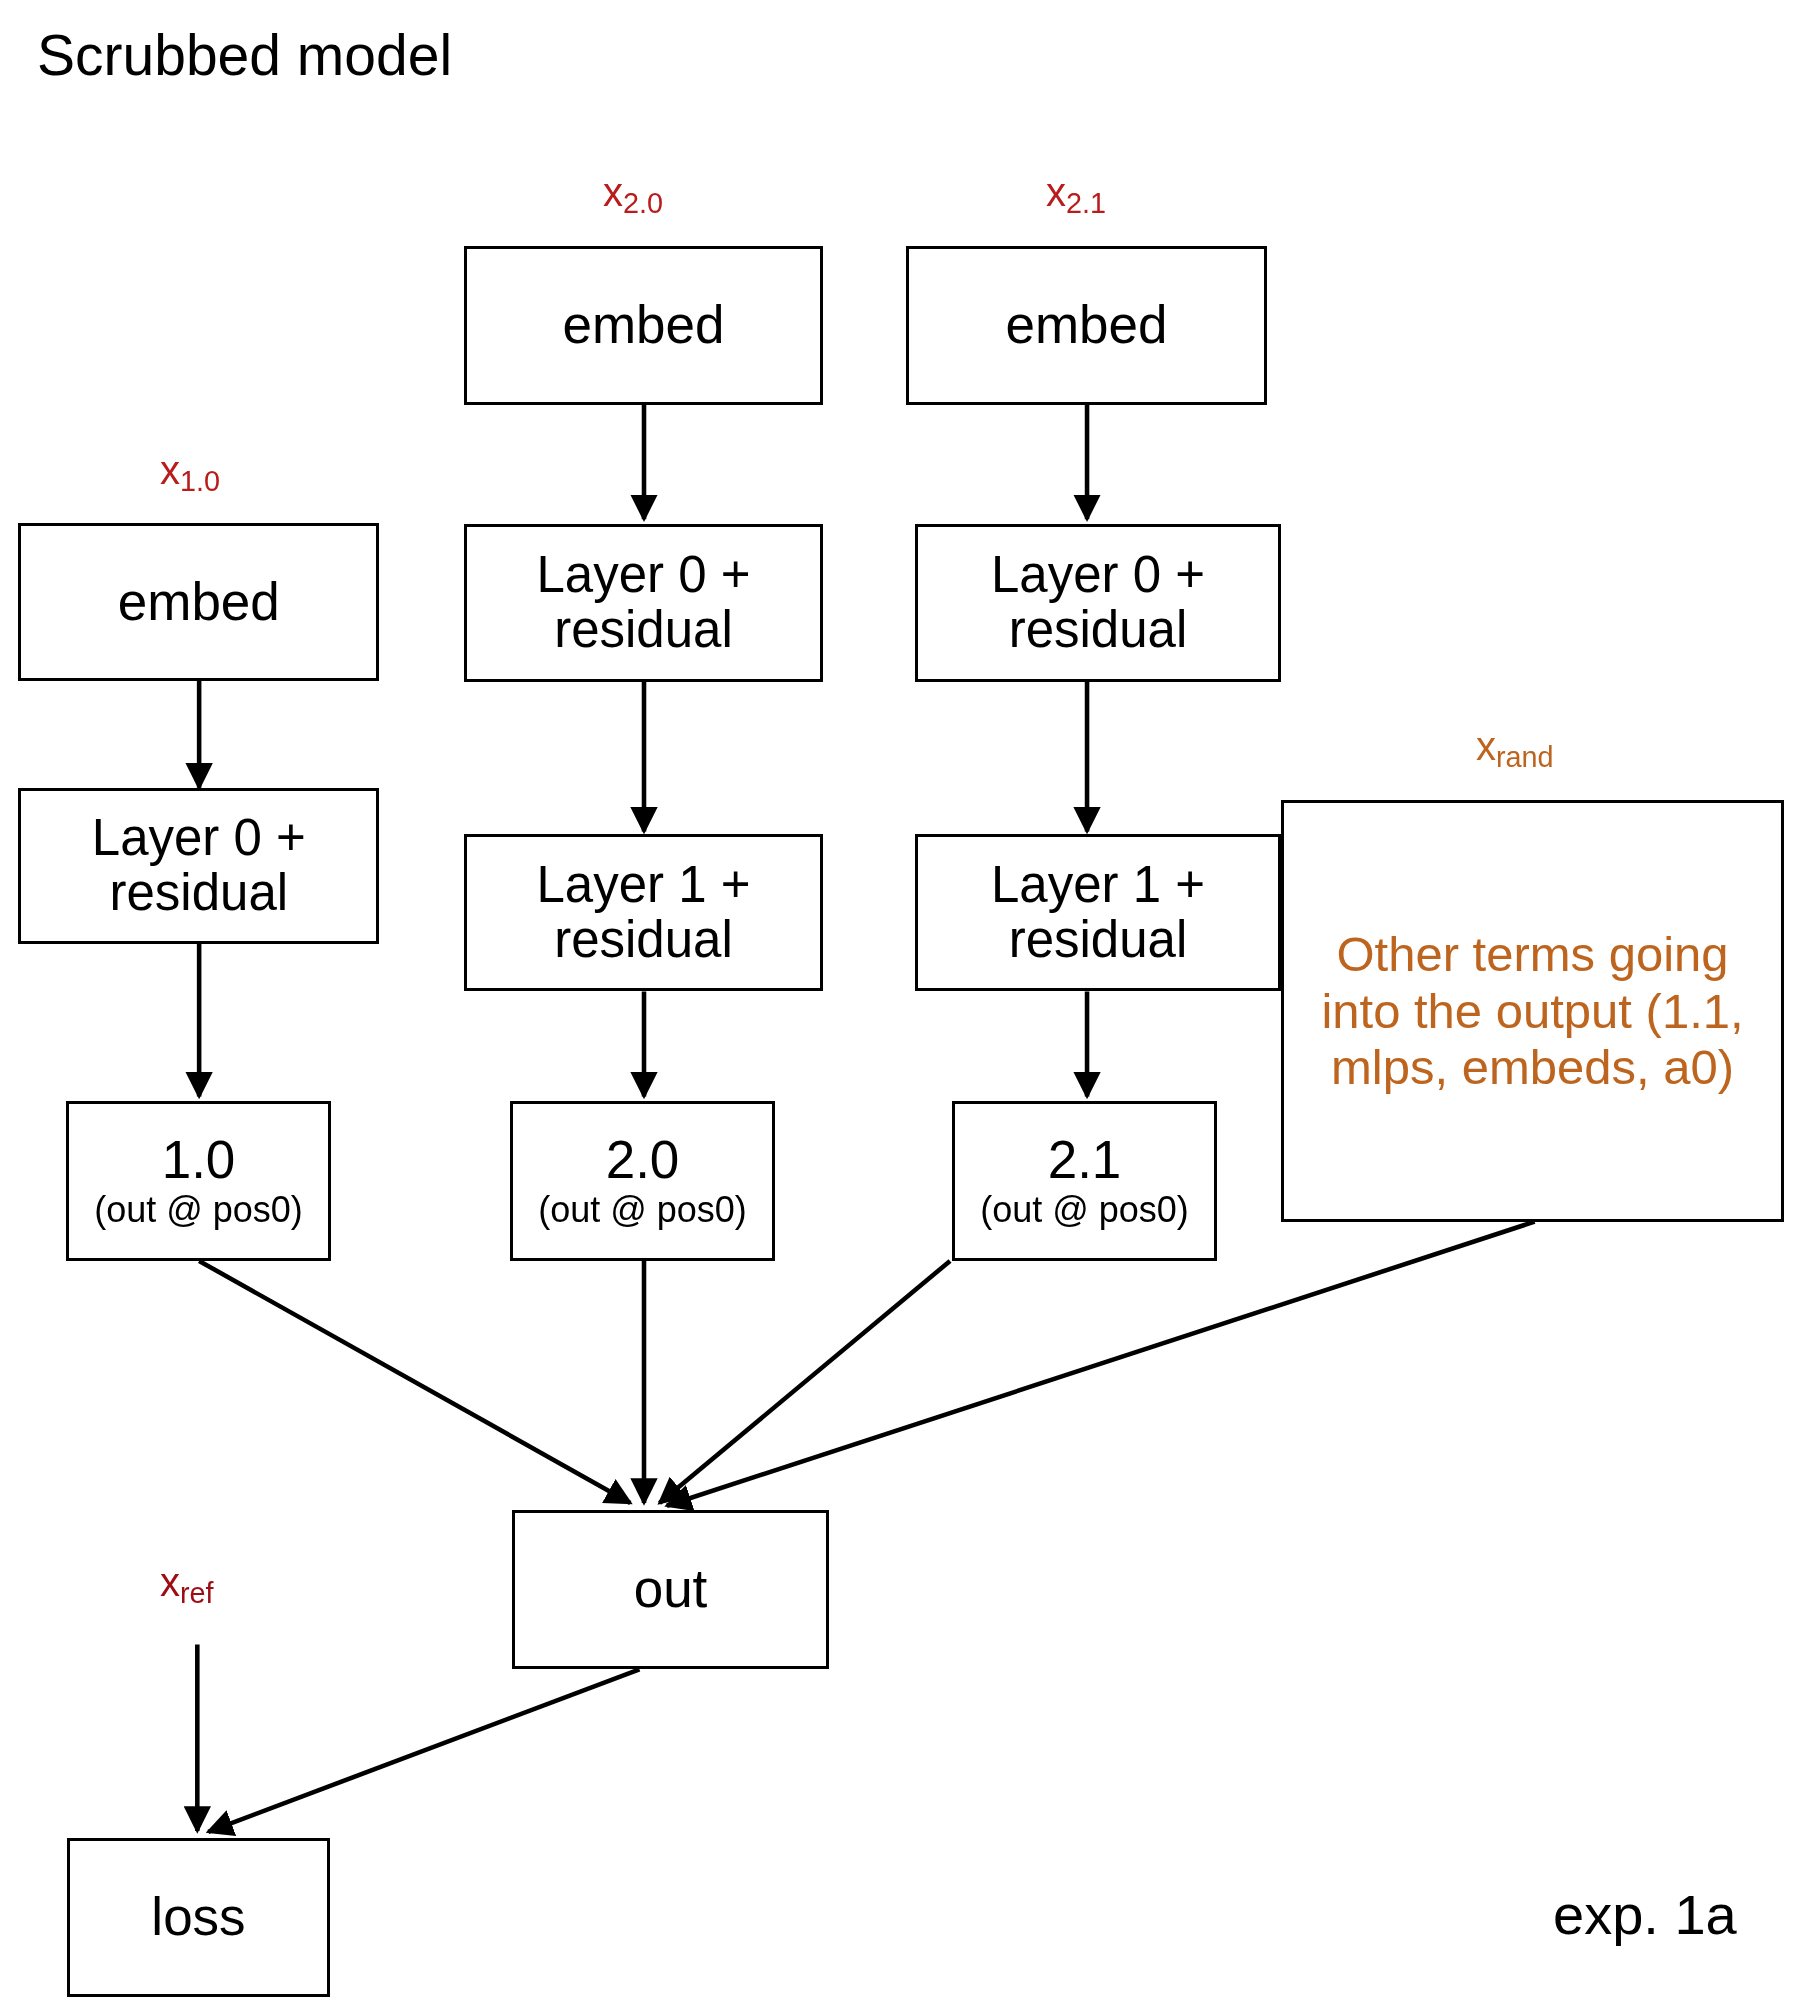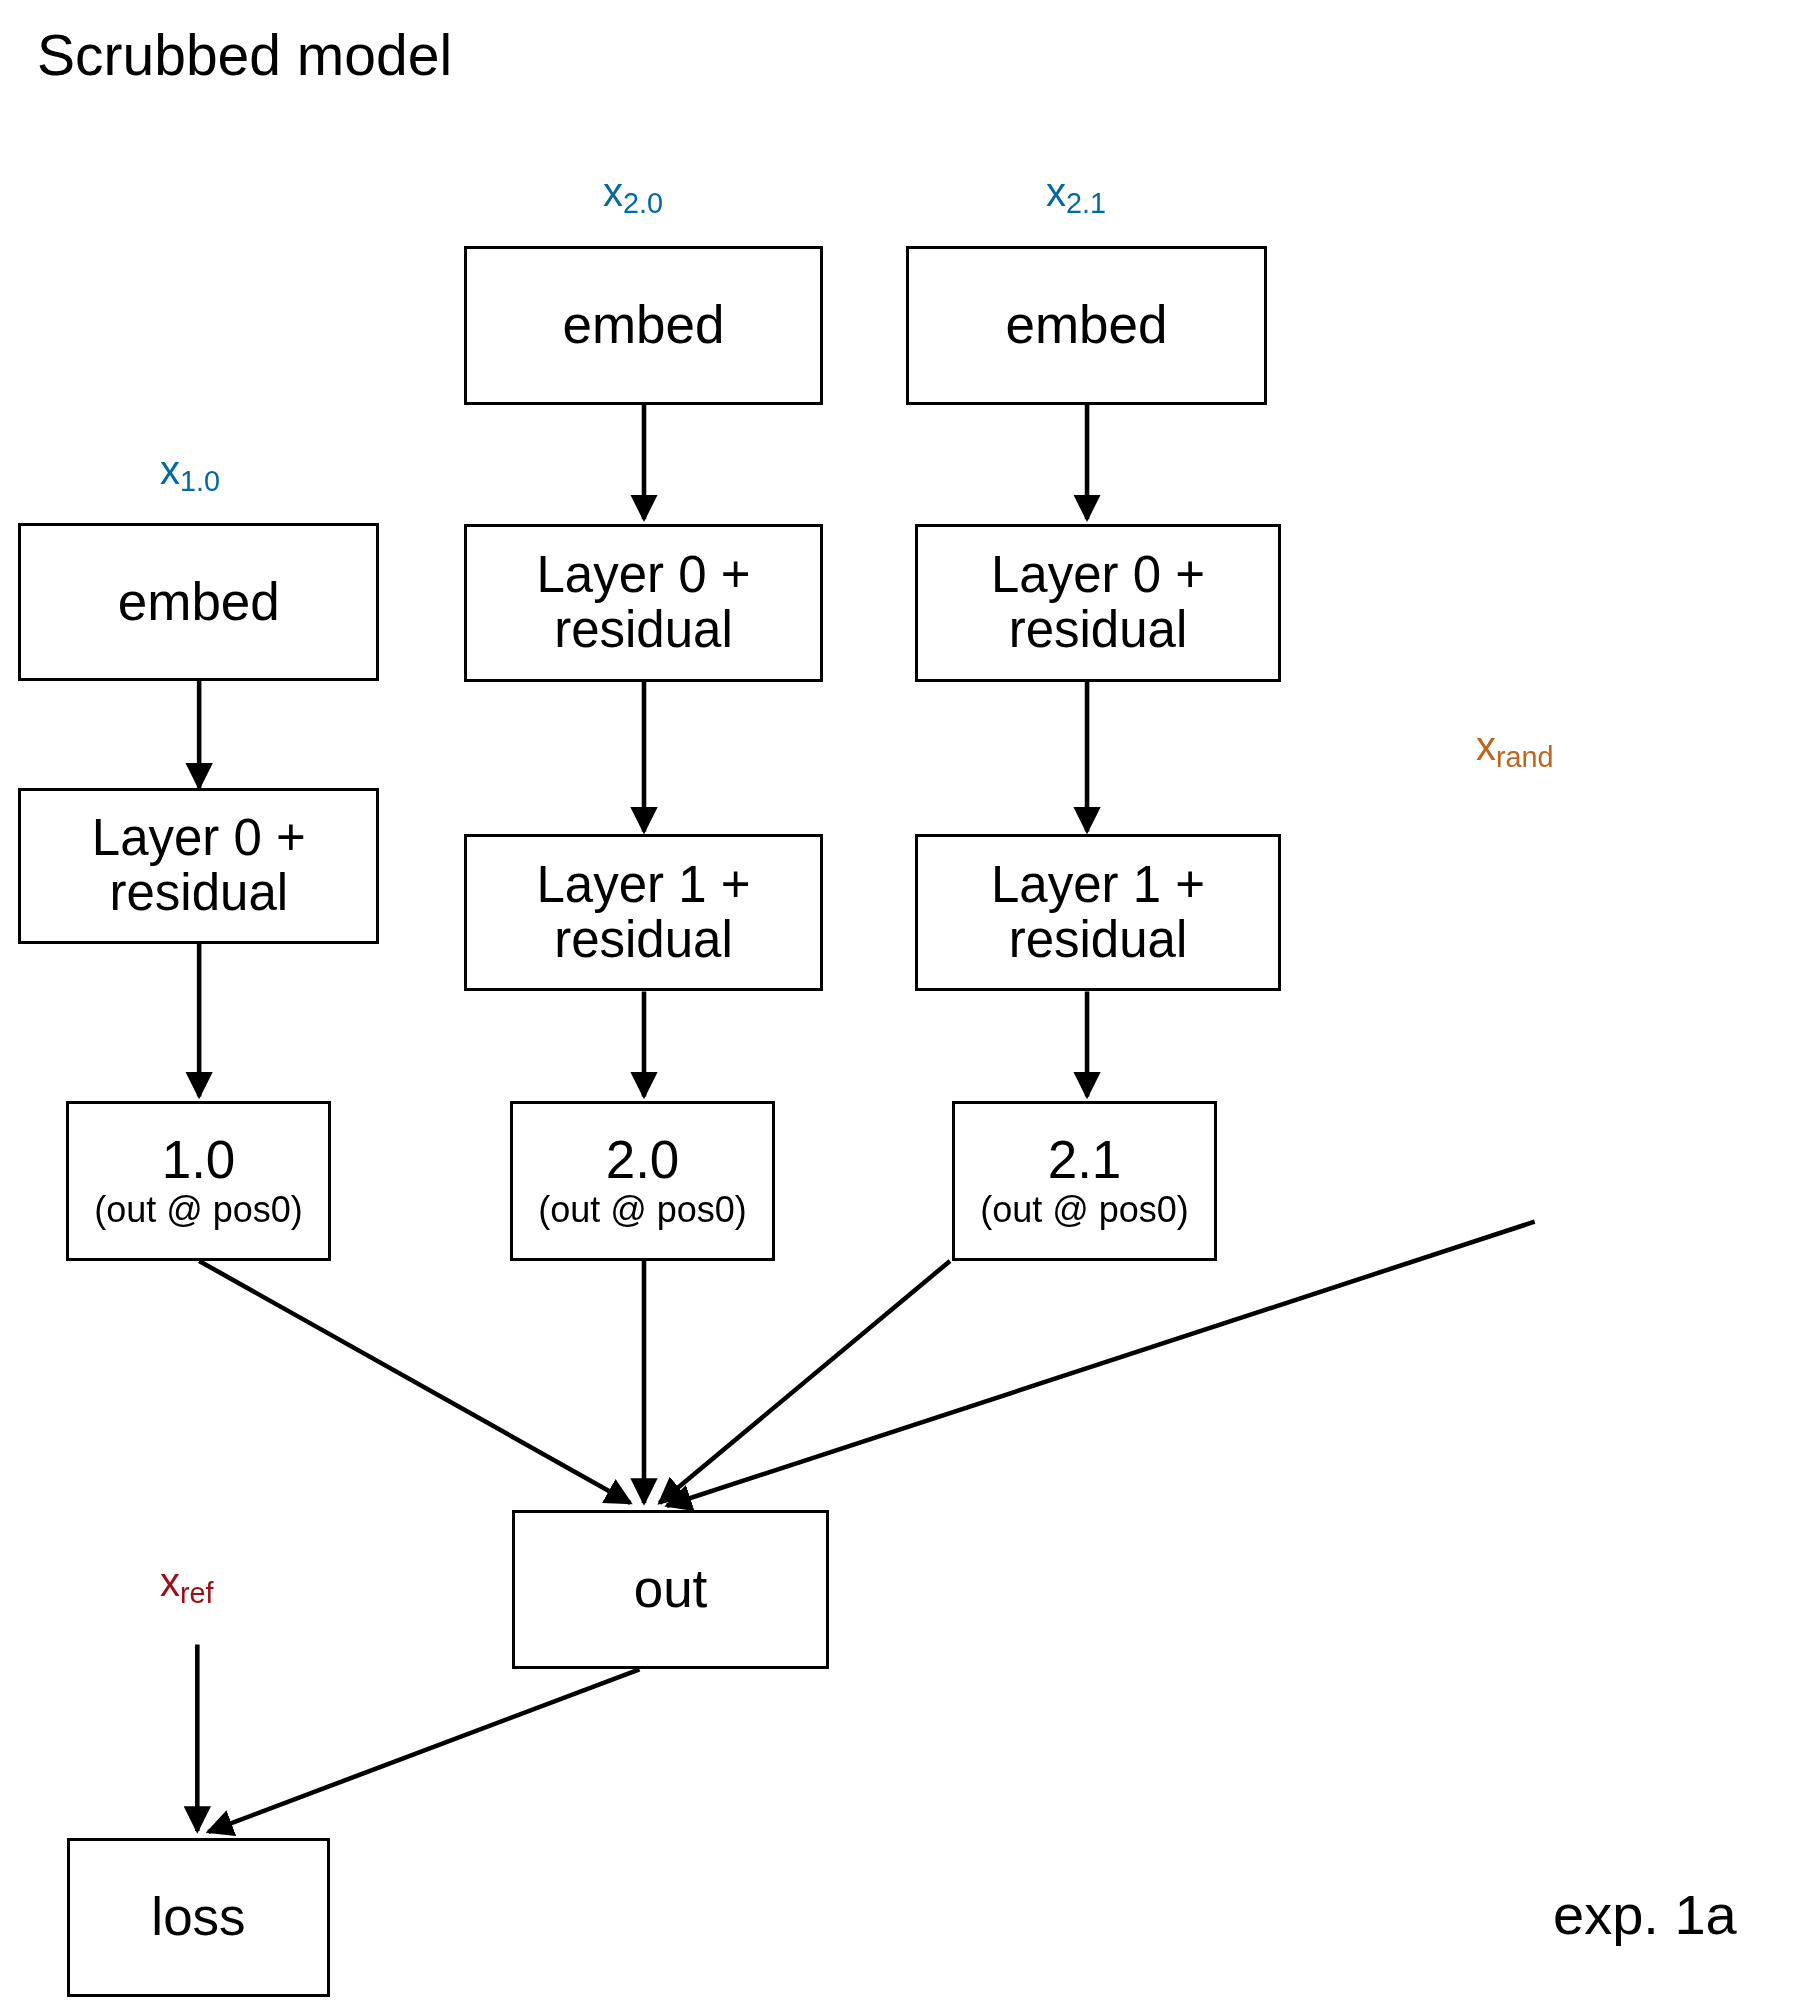--- a/index.html
+++ b/index.html
@@ -82,21 +82,21 @@
     line-height: 1;
     white-space: nowrap;
     z-index: 3;
   }
   .tag sub {
     font-size: 0.72em;
     vertical-align: baseline;
     position: relative;
     top: 0.26em;
   }
-  .tag.blue { color: #0369a1; }
+  .tag.blue { color: #b91c1c; }
   .tag.orange { color: #bd651e; }
   .tag.red { color: #9c0d16; }
 </style>
 </head>
 <body>
 
 <div id="canvas">
 
   <div class="page-title">Scrubbed model</div>
 
@@ -192,20 +192,23 @@
   <div class="node" style="left:510px; top:1101px; width:265px; height:160px;">
     <div class="main">2.0</div>
     <div class="sub">(out @ pos0)</div>
   </div>
 
   <div class="node" style="left:952px; top:1101px; width:265px; height:160px;">
     <div class="main">2.1</div>
     <div class="sub">(out @ pos0)</div>
   </div>
 
+  <div class="node orange" style="left:1281px; top:800px; width:503px; height:422px;">
+    <div class="main">Other terms going into the output (1.1, mlps, embeds, a0)</div>
+  </div>
 
   <div class="node" style="left:512px; top:1510px; width:317px; height:159px;">
     <div class="main">out</div>
   </div>
 
   <div class="node" style="left:67px; top:1838px; width:263px; height:159px;">
     <div class="main">loss</div>
   </div>
 
   <div class="exp-label" style="left:1553px; top:1882px;">exp. 1a</div>

